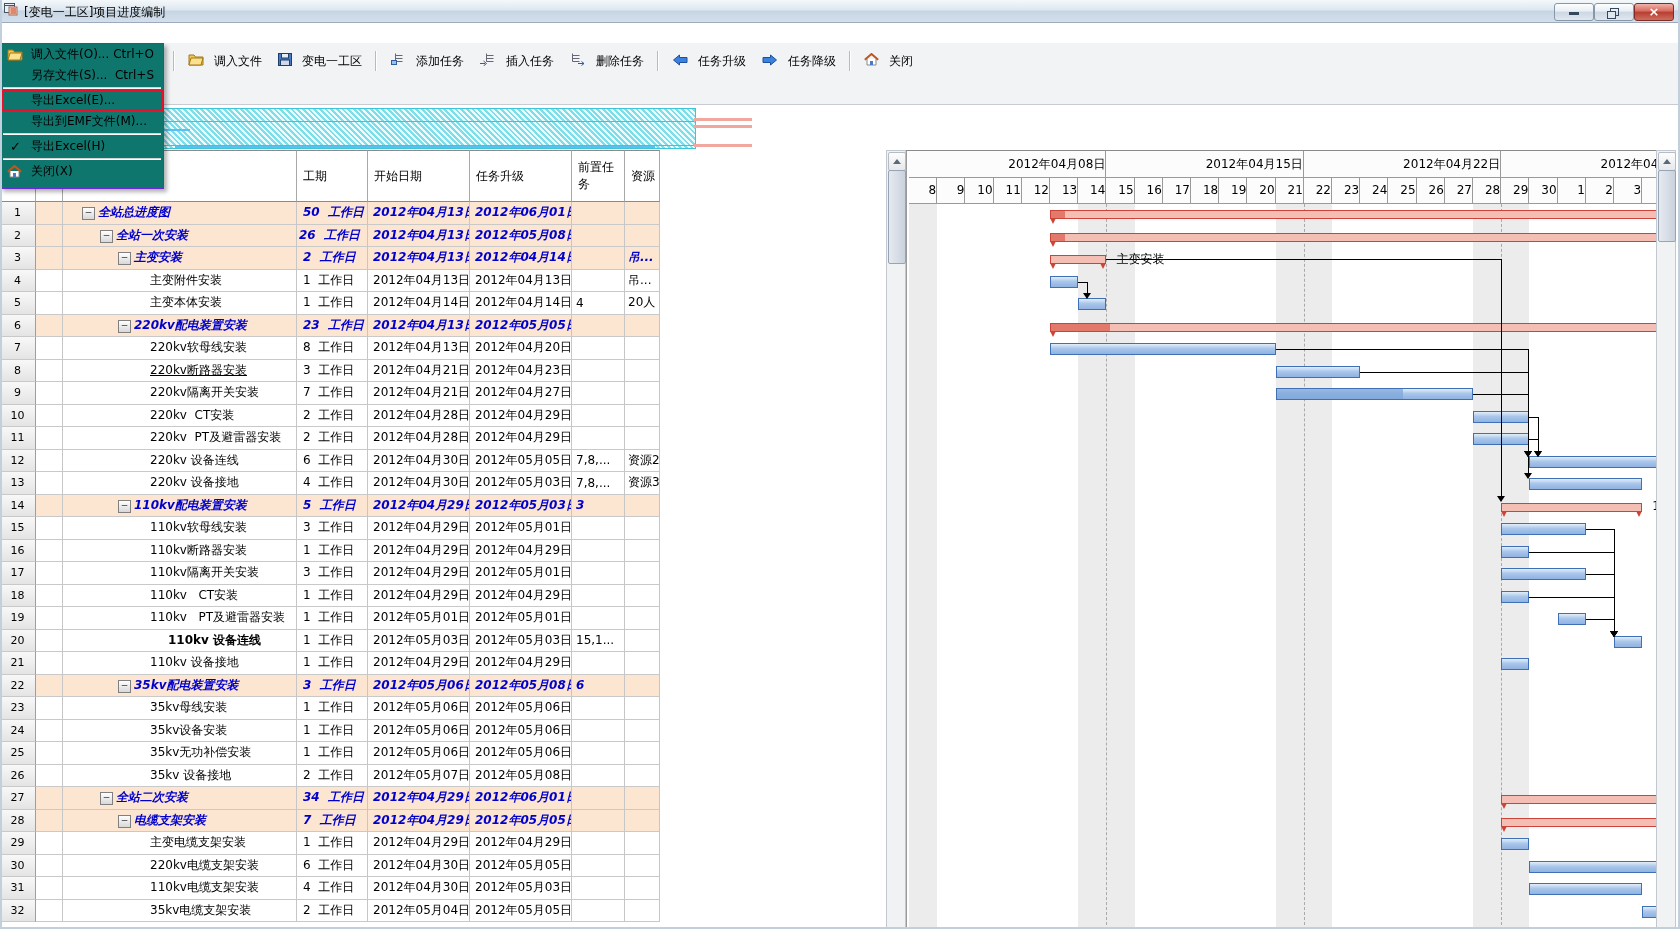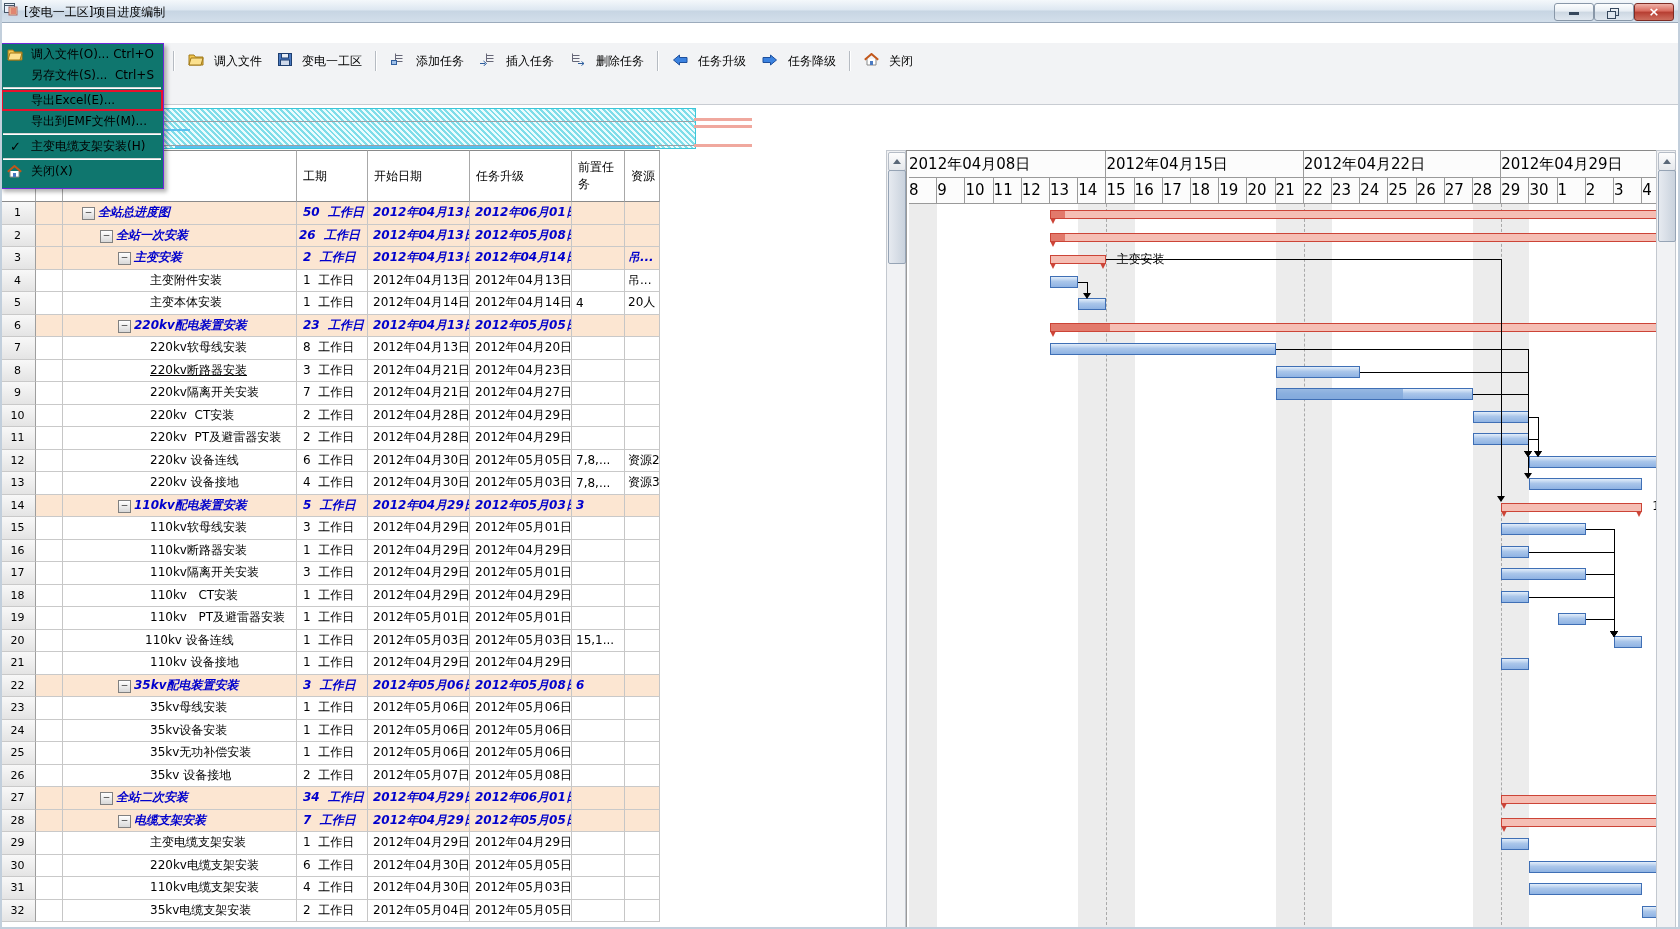--- a/index.html
+++ b/index.html
@@ -52,21 +52,21 @@
          box-sizing:border-box;display:flex;align-items:center;overflow:hidden;white-space:pre;background:#fff;}
   .tcell.numc{background:linear-gradient(#f8f8f8,#e4e4e4);border-right:1px solid #9e9e9e;justify-content:center;font-size:11px;}
   .prow .tcell:not(.numc){background:#fce6d2;}
   .prow .ptext{color:#0000cc;font-weight:bold;font-style:italic;}
   .expander{position:absolute;width:11px;height:11px;border:1px solid #808080;background:linear-gradient(#ffffff,#d8d8d8);
             font-size:9px;line-height:9px;text-align:center;color:#333;top:5px;}
   
   #gantt{left:886px;top:150px;width:770px;height:779px;overflow:hidden;background:#fff;border-top:1px solid #8a8a8a;}
   #ganttinner{position:absolute;left:20px;top:0;width:750px;height:779px;overflow:hidden;border-left:1px solid #9a9a9a;}
   .gweek,.gday{position:absolute;border-right:1px solid #9a9a9a;border-bottom:1px solid #9a9a9a;background:#fcfcfc;
-         text-align:left;font-size:15px;box-sizing:border-box;overflow:hidden;}
+         text-align:right;font-size:12px;box-sizing:border-box;overflow:hidden;}
   .gweek{top:0;height:27px;line-height:26px;}
   .gday{top:27px;height:26px;line-height:25px;}
   .wkband{position:absolute;top:53px;background:#ececec;}
   .weekline{position:absolute;top:53px;width:0;border-left:1px dashed #a9a9a9;}
   .bar{position:absolute;box-sizing:border-box;}
   .bar.task{height:12px;border:1px solid #3f6fb5;background:linear-gradient(#e3eefa,#aac6ea 45%,#8fb3e3);}
   .bar.summary{height:9px;border:1px solid #cc4437;background:#f5beb4;}
   .bar .prog{position:absolute;left:0;top:0;height:100%;}
   .bar.task .prog{background:#7fa7d9;opacity:.75;}
   .bar.summary .prog{background:#e2796b;}
@@ -381,21 +381,21 @@
         <div class="tcell " style="left: 63px; width: 234px;"><span style="margin-left: 87px;">110kv   PT及避雷器安装</span></div>
         <div class="tcell " style="left: 297px; width: 71px;"><span style="margin-left: 6px;">1  工作日</span></div>
         <div class="tcell " style="left: 368px; width: 102px;"><span style="margin-left: 5px;">2012年05月01日</span></div>
         <div class="tcell " style="left: 470px; width: 102px;"><span style="margin-left: 5px;">2012年05月01日</span></div>
         <div class="tcell " style="left: 572px; width: 53px;"><span style="margin-left: 4px;"></span></div>
         <div class="tcell " style="left: 625px; width: 35px;"><span style="margin-left: 3px;"></span></div>
       </div>
       <div class="trow" style="top: 629.5px;">
         <div class="tcell numc" style="left: 0px; width: 36px;">20</div>
         <div class="tcell " style="left: 36px; width: 27px;"></div>
-        <div class="tcell " style="left: 63px; width: 234px;"><span style="margin-left: 82px;">110kv 设备连线</span></div>
+        <div class="tcell " style="left: 63px; width: 234px;"><span style="margin-left: 105px; font-weight: bold;">110kv 设备连线</span></div>
         <div class="tcell " style="left: 297px; width: 71px;"><span style="margin-left: 6px;">1  工作日</span></div>
         <div class="tcell " style="left: 368px; width: 102px;"><span style="margin-left: 5px;">2012年05月03日</span></div>
         <div class="tcell " style="left: 470px; width: 102px;"><span style="margin-left: 5px;">2012年05月03日</span></div>
         <div class="tcell " style="left: 572px; width: 53px;"><span style="margin-left: 4px;">15,1...</span></div>
         <div class="tcell " style="left: 625px; width: 35px;"><span style="margin-left: 3px;"></span></div>
       </div>
       <div class="trow" style="top: 652px;">
         <div class="tcell numc" style="left: 0px; width: 36px;">21</div>
         <div class="tcell " style="left: 36px; width: 27px;"></div>
         <div class="tcell " style="left: 63px; width: 234px;"><span style="margin-left: 87px;">110kv 设备接地</span></div>
@@ -665,21 +665,21 @@
   <div id="filemenu" class="abs">
       <div class="fitem"><span class="ficon"><svg width="16" height="13" viewBox="0 0 16 13">
             <path d="M1 2h5l1.5 2H15v8H1z" fill="#f3c64f" stroke="#a07818"></path>
             <path d="M3 5h12l-2 7H1z" fill="#fbe08e" stroke="#a07818"></path>
           </svg></span><span>调入文件(O)...</span><span class="fshort">Ctrl+O</span></div>
       <div class="fitem"><span>另存文件(S)...</span><span class="fshort">Ctrl+S</span></div>
       <div class="fsep"></div>
       <div class="fitem hl"><span>导出Excel(E)...</span></div>
       <div class="fitem"><span>导出到EMF文件(M)...</span></div>
       <div class="fsep"></div>
-      <div class="fitem"><span class="fcheck">✓</span><span>主变电缆支架安装(H)</span></div>
+      <div class="fitem"><span class="fcheck">✓</span><span>导出Excel(H)</span></div>
       <div class="fsep"></div>
       <div class="fitem"><span class="ficon"><svg width="15" height="13" viewBox="0 0 15 13">
             <path d="M3 6v6h9V6" fill="#fff" stroke="#888"></path>
             <path d="M0.8 6.8 7.5 1l6.7 5.8" fill="none" stroke="#c2571b" stroke-width="2"></path>
             <rect x="6" y="8" width="3" height="4" fill="#4a7ac2"></rect>
           </svg></span><span>关闭(X)</span></div>
     </div>
 
   <div class="frame" style="left:0;top:0;width:2px;height:929px"></div>
   <div class="frame" style="left:1678px;top:0;width:2px;height:929px"></div>

